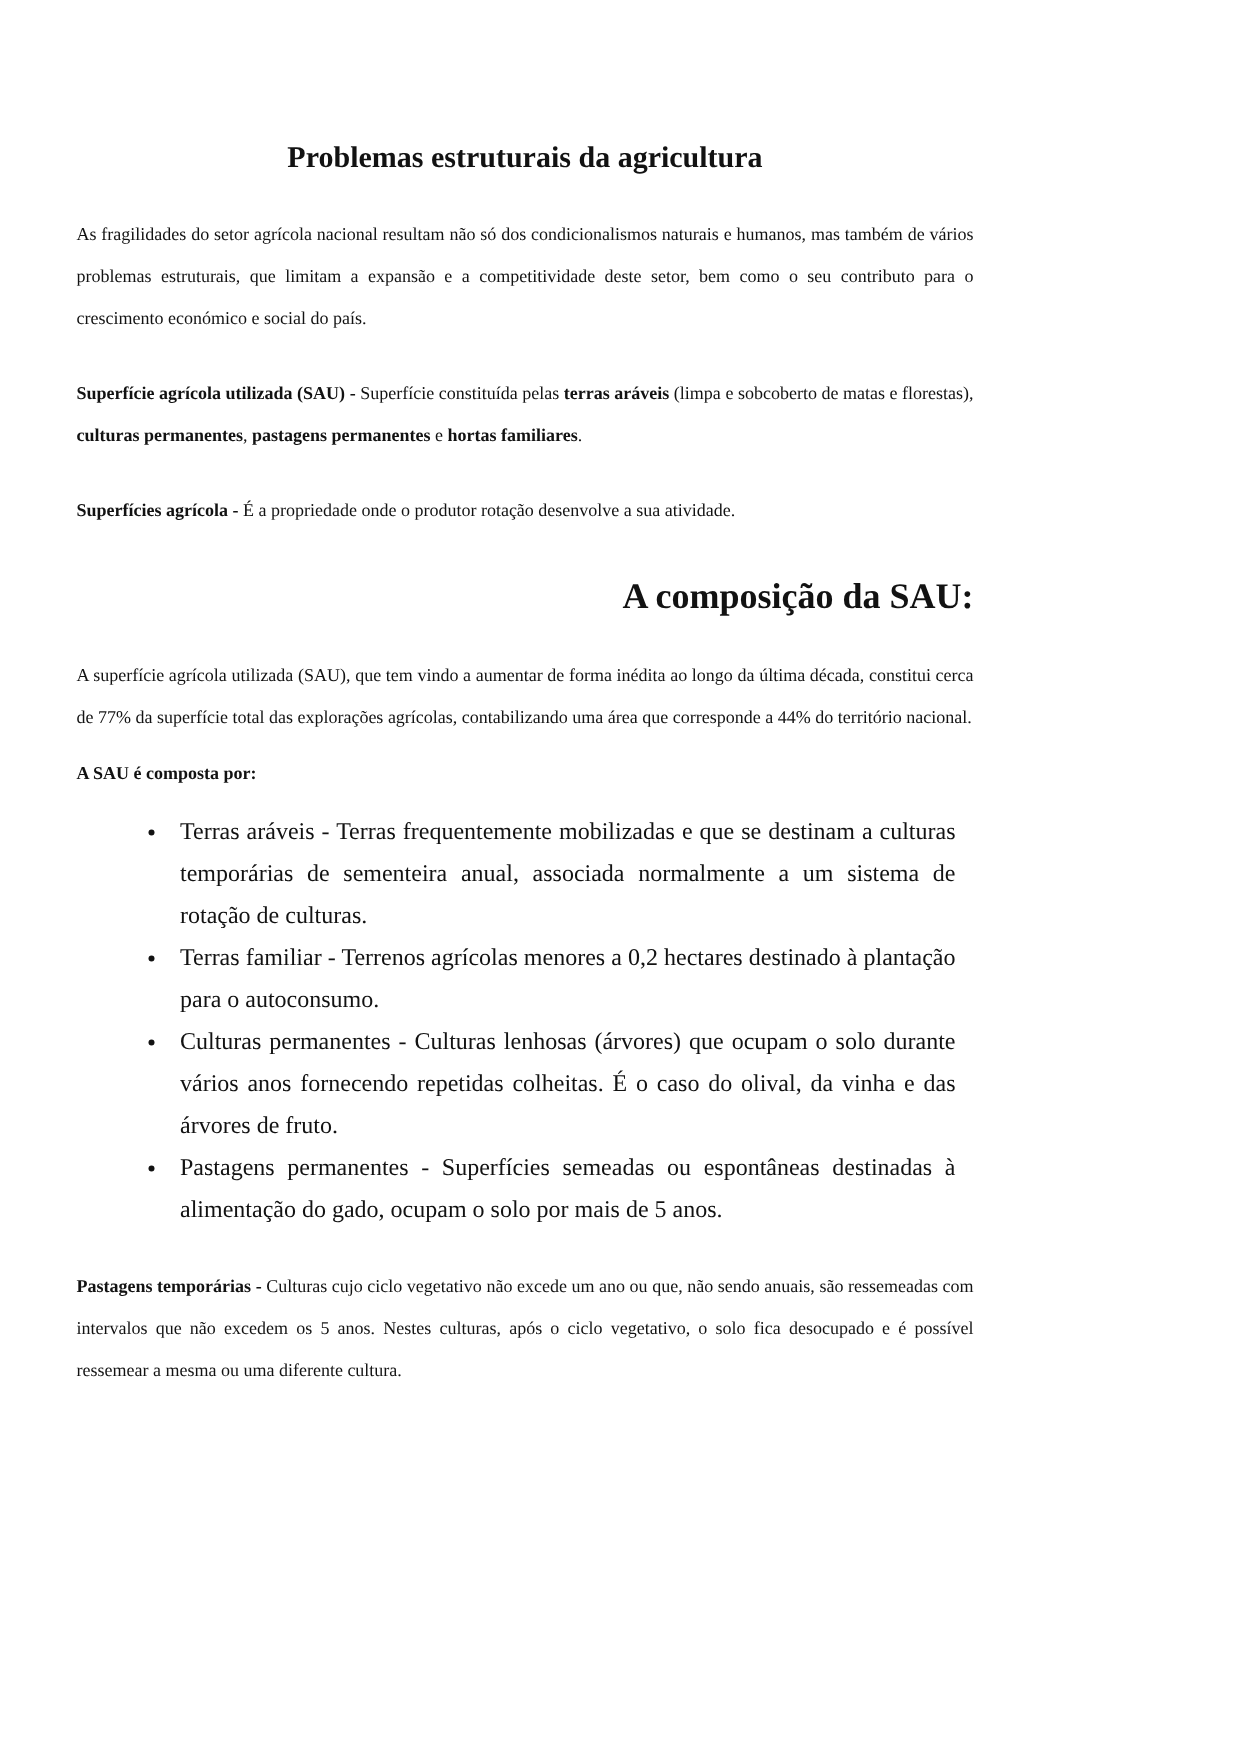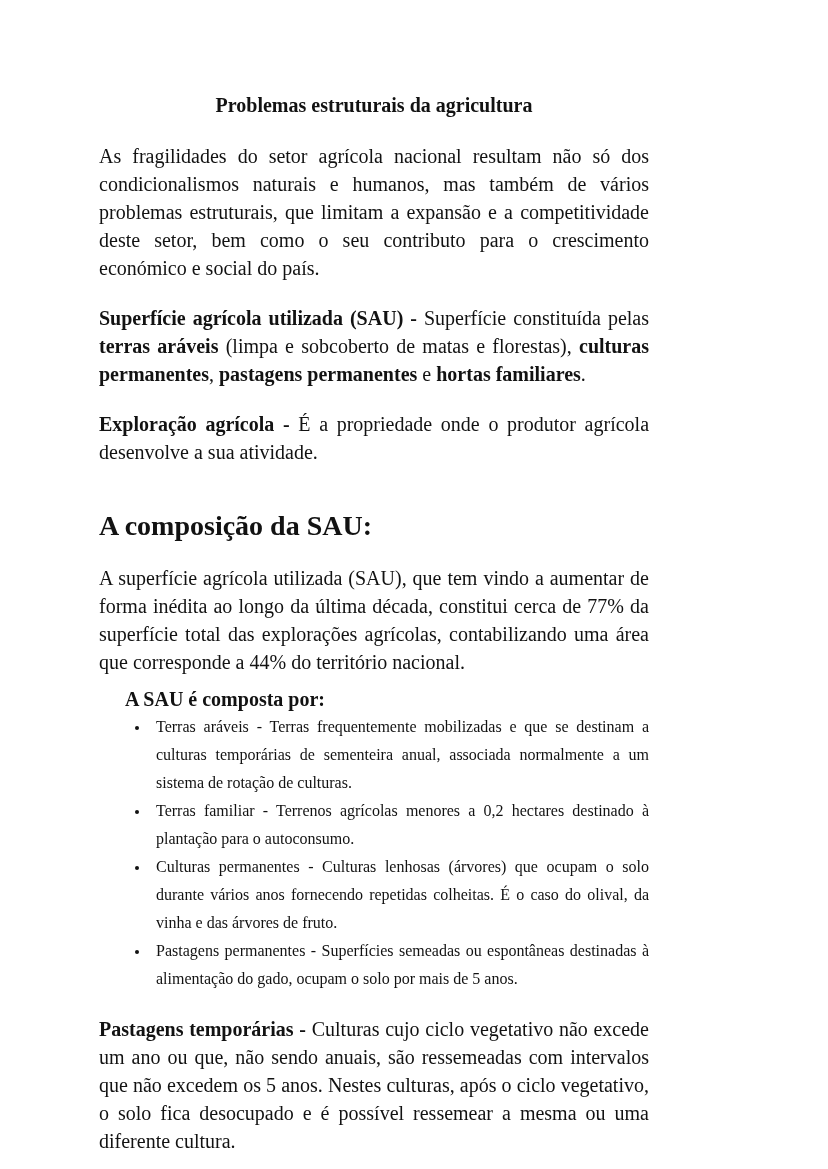--- a/index.html
+++ b/index.html
@@ -10,56 +10,56 @@
   body {
     width: 828px;
     height: 1169px;
     color: #121212;
     font-family: "Liberation Serif", "DejaVu Serif", serif;
   }
   .page {
     box-sizing: border-box;
     width: 748px;
     height: 1169px;
-    padding: 90px 99px 40px 99px;
+    padding: 90px 99px 40px 51px;
     overflow: hidden;
     background: #ffffff;
   }
   .title {
     font-size: 20px;
     line-height: 30px;
     font-weight: bold;
     text-align: center;
     margin: 0 0 13px 0;
   }
   .paragraph, .continuation, .subheading {
-    font-size: 20px;
+    font-size: 12px;
     line-height: 28px;
     text-align: justify;
     margin: 22px 0 0 0;
   }
   .continuation {
     margin-top: 0;
   }
   .subheading {
     margin-top: 9px;
     font-weight: bold;
-    margin-left: 26px;
   }
   .heading {
-    font-size: 28px;
+    font-size: 24px;
     line-height: 32px;
     font-weight: bold;
-    margin: 44px 0 0 0;
+    margin: 28px 0 0 0;
+    text-align: right;
   }
   .heading .u {
     text-decoration-thickness: 2px;
   }
   ul.bullets {
-    margin: 0;
+    margin: 12px;
     padding-left: 51px;
   }
   ul.bullets li {
     font-size: 16px;
     line-height: 28px;
     text-align: justify;
     padding-left: 6px;
   }
   ul.bullets li::marker {
     font-size: 13px;
@@ -70,21 +70,21 @@
     text-decoration-thickness: 1.5px;
   }
 </style>
 </head>
 <body>
 
 <div class="page" style="background: rgb(255, 255, 255); color: rgb(18, 18, 18);">
     <h1 class="title"><span class="b ">Problemas estruturais da agricultura</span></h1>
     <p class="paragraph"><span class="">As fragilidades do setor agrícola nacional resultam não só dos condicionalismos naturais e humanos, mas também de vários problemas estruturais, que limitam a expansão e a competitividade deste setor, bem como o seu contributo para o crescimento económico e social do país.</span></p>
     <p class="paragraph"><span class="b u">Superfície agrícola utilizada (SAU)</span><span class="b "> - </span><span class="">Superfície constituída pelas </span><span class="b ">terras aráveis</span><span class=""> (limpa e sobcoberto de matas e florestas), </span><span class="b ">culturas permanentes</span><span class="">, </span><span class="b ">pastagens permanentes</span><span class=""> e </span><span class="b ">hortas familiares</span><span class="">.</span></p>
-    <p class="paragraph"><span class="b u">Exploração agrícola</span><span class="b "> - </span><span class="">É a propriedade onde o produtor agrícola desenvolve a sua atividade.</span></p>
+    <p class="paragraph"><span class="b u">Superfícies agrícola</span><span class="b "> - </span><span class="">É a propriedade onde o produtor rotação desenvolve a sua atividade.</span></p>
     <h2 class="heading"><span class="b u">A composição da SAU</span><span class="b ">:</span></h2>
     <p class="paragraph"><span class="">A superfície agrícola utilizada (SAU), que tem vindo a aumentar de forma inédita ao longo da última década, constitui cerca de 77% da superfície total das explorações agrícolas, contabilizando uma área que corresponde a 44% do território nacional.</span></p>
     <p class="subheading"><span class="b ">A SAU é composta por:</span></p>
     <ul class="bullets">
       <li><span class="u">Terras aráveis</span><span class=""> - Terras frequentemente mobilizadas e que se destinam a culturas temporárias de sementeira anual, associada normalmente a um sistema de rotação de culturas.</span></li>
       <li><span class="u">Terras familiar</span><span class=""> - Terrenos agrícolas menores a 0,2 hectares destinado à plantação para o autoconsumo.</span></li>
       <li><span class="u">Culturas permanentes</span><span class=""> - Culturas lenhosas (árvores) que ocupam o solo durante vários anos fornecendo repetidas colheitas. É o caso do olival, da vinha e das árvores de fruto.</span></li>
       <li><span class="u">Pastagens permanentes</span><span class=""> - Superfícies semeadas ou espontâneas destinadas à alimentação do gado, ocupam o solo por mais de 5 anos.</span></li>
     </ul>
     <p class="paragraph"><span class="b u">Pastagens temporárias</span><span class="b "> - </span><span class="">Culturas cujo ciclo vegetativo não excede um ano ou que, não sendo anuais, são ressemeadas com intervalos que não excedem os 5 anos. Nestes culturas, após o ciclo vegetativo, o solo fica desocupado e é possível ressemear a mesma ou uma diferente cultura.</span></p>

